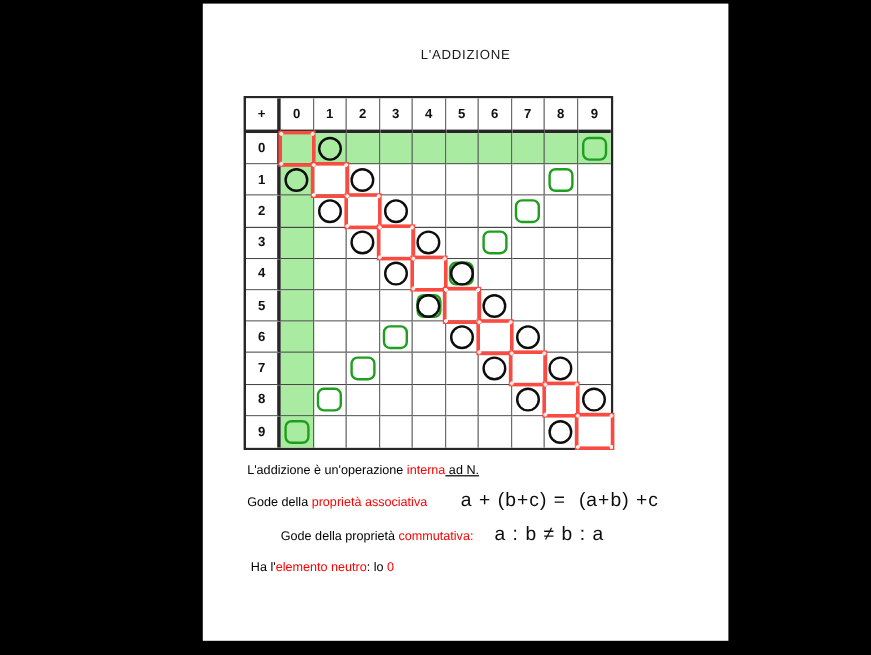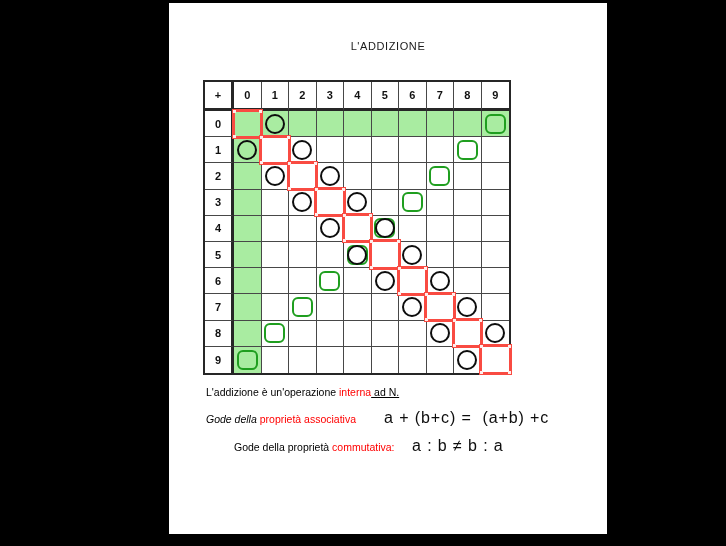--- a/index.html
+++ b/index.html
@@ -271,22 +271,25 @@
       <div class="cell data lastcol lastrow">
         <div class="red-square-mark"></div>
       </div>
     </div>
 
   <div class="note-line" id="note1">
     <span class="note-label"><span style="color: rgb(0, 0, 0);">L'addizione è un'operazione </span><span style="color: rgb(255, 0, 0);">interna</span><span style="color: rgb(0, 0, 0); text-decoration: underline;"> ad N.</span></span>
   </div>
 
   <div class="note-line" id="note2">
-    <span class="note-label"><span style="color: rgb(0, 0, 0); font-style: italic;">Gode della </span><span style="color: rgb(255, 0, 0);">proprietà associativa</span></span>
+    <span class="note-label"><span style="color: rgb(0, 0, 0);">Gode della </span><span style="color: rgb(255, 0, 0);">proprietà associativa</span></span>
     <span class="note-formula">a + (b+c) =  (a+b) +c</span>
   </div>
 
   <div class="note-line" id="note3">
     <span class="note-label"><span style="color: rgb(0, 0, 0);">Gode della proprietà </span><span style="color: rgb(255, 0, 0);">commutativa:</span></span>
     <span class="note-formula">a : b ≠ b : a</span>
   </div>
 
+  <div class="note-line" id="note4">
+    <span class="note-label"><span style="color: rgb(0, 0, 0);">Ha l'</span><span style="color: rgb(255, 0, 0);">elemento neutro</span><span style="color: rgb(0, 0, 0);">: lo </span><span style="color: rgb(255, 0, 0);">0</span></span>
+  </div>
 </div>
 
 </body></html>

